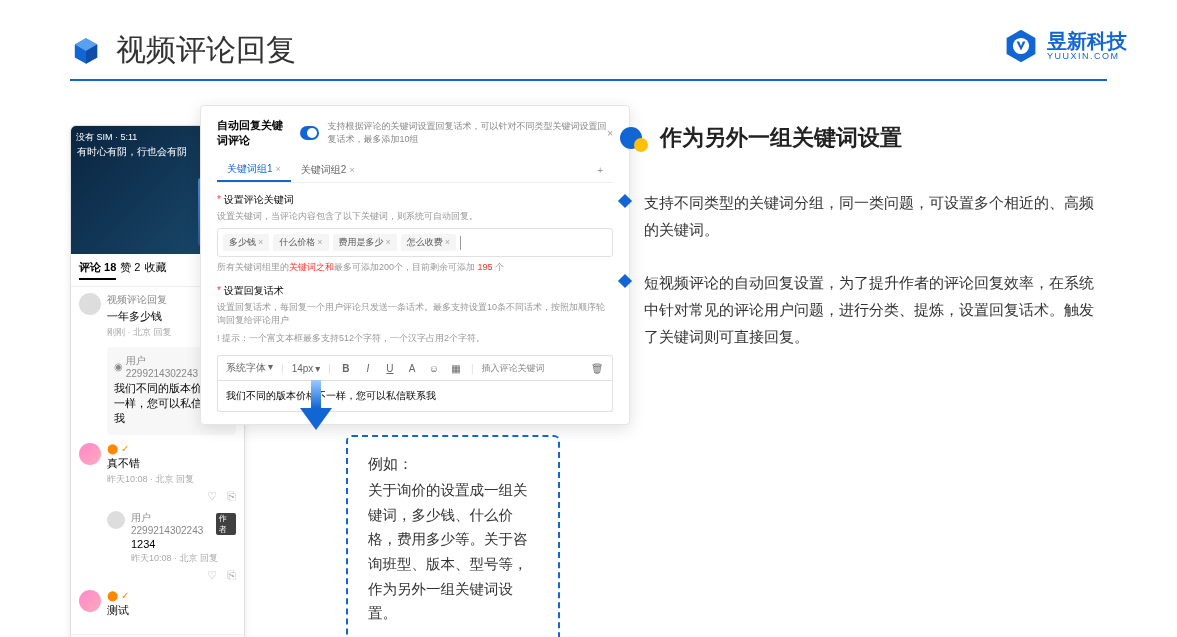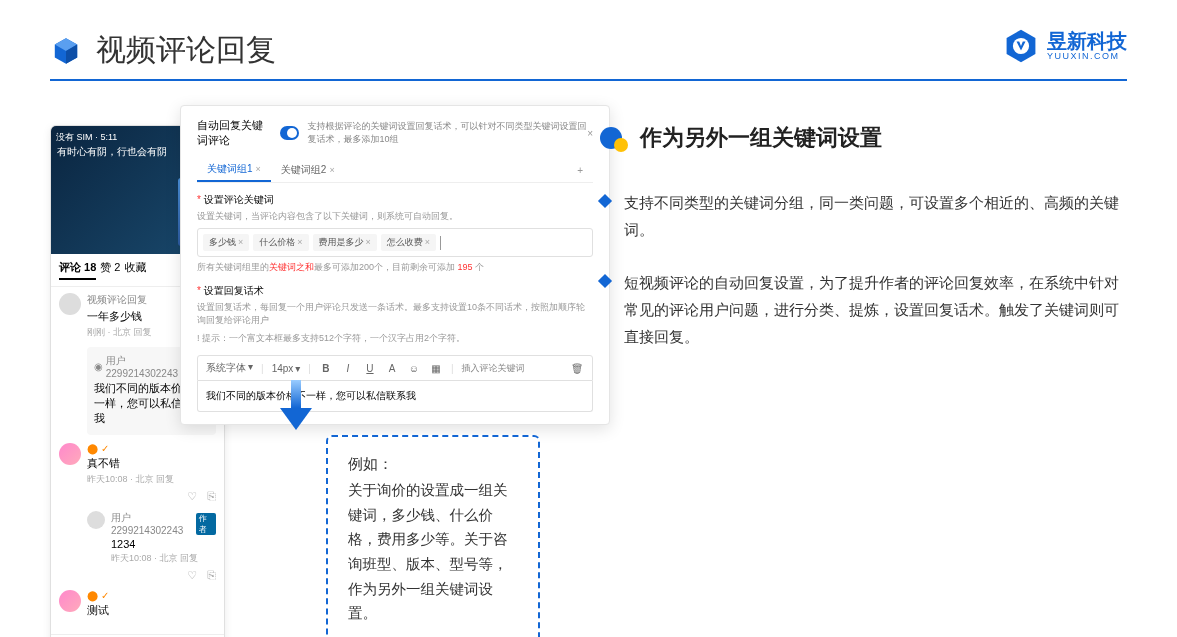--- a/index.html
+++ b/index.html
@@ -1,17 +1,17 @@
 <!DOCTYPE html>
 <html><head>
 <meta charset="utf-8">
 <style>
 *{box-sizing:border-box;margin:0;padding:0}
 body{width:1177px;height:637px;font-family:"Microsoft YaHei",-apple-system,sans-serif;background:#fff;position:relative;overflow:hidden}
-.page{padding:30px 50px}
+.page{padding:30px 70px}
 .header{display:flex;align-items:center;margin-bottom:8px}
 .cube{width:32px;height:32px;margin-right:14px;flex-shrink:0}
 .title{font-size:30px;color:#333;font-weight:400}
 .brand{position:absolute;top:28px;right:50px;display:flex;align-items:center}
 .brand-icon{width:36px;height:36px;margin-right:8px}
 .brand-text{font-size:20px;font-weight:700;color:#1266d4;line-height:1}
 .brand-sub{font-size:9px;color:#1266d4;letter-spacing:1.5px}
 .hr{height:2px;background:#1266d4;margin:4px 0 24px}
 .content{display:flex;gap:30px}
 .left{width:520px;position:relative}
@@ -33,27 +33,27 @@
 .tabs{display:flex;font-size:11px;padding:6px 8px;border-bottom:1px solid #eee;gap:4px}
 .tab-a{font-weight:700;color:#000;border-bottom:2px solid #000;padding-bottom:3px}
 .comment{padding:6px 8px;font-size:10px}
 .c-row{display:flex;margin-bottom:8px}
 .av{width:22px;height:22px;border-radius:50%;background:#ddd;flex-shrink:0;margin-right:6px}
 .av-img{background:linear-gradient(135deg,#f8c,#fab)}
 .c-body{flex:1}
 .c-name{color:#888;font-size:10px;display:flex;align-items:center;gap:3px}
 .c-text{color:#000;margin:2px 0;font-size:11px}
 .c-meta{color:#aaa;font-size:9px}
-.badge{background:#0369a1;color:#fff;font-size:8px;padding:0 3px;border-radius:2px}
+.badge{background:#404040;color:#fff;font-size:8px;padding:0 3px;border-radius:2px}
 .reply-box{margin:6px 0 8px 28px;background:#f7f7f7;border-radius:4px;padding:7px;font-size:10px}
 .actions{display:flex;justify-content:flex-end;gap:10px;color:#aaa;font-size:11px;margin-top:4px}
 .input-bar{display:flex;align-items:center;padding:6px 8px;border-top:1px solid #eee}
 .panel{position:absolute;left:130px;top:0;width:430px;background:#fff;border:1px solid #e5e5e5;border-radius:4px;box-shadow:0 4px 16px rgba(0,0,0,.12);padding:12px 16px;font-size:10px}
 .p-head{display:flex;align-items:center;margin-bottom:4px}
-.p-t{font-weight:400;font-size:11px;margin-right:8px}
+.p-t{font-weight:700;font-size:11px;margin-right:8px}
 .switch{width:26px;height:14px;background:#1266d4;border-radius:7px;position:relative;margin-right:8px}
 .switch::after{content:"";position:absolute;width:10px;height:10px;background:#fff;border-radius:50%;top:2px;right:2px}
 .p-desc{color:#888;font-size:9px}
 .close{margin-left:auto;color:#999;cursor:pointer}
 .p-tabs{display:flex;border-bottom:1px solid #eee;margin:10px 0;font-size:10px}
 .pt{padding:4px 10px;color:#666;display:flex;align-items:center;gap:3px}
 .pt-a{color:#1266d4;border-bottom:2px solid #1266d4}
 .pt-x{color:#aaa;font-size:9px}
 .pt-add{margin-left:auto;color:#999}
 .field{margin-bottom:10px}

